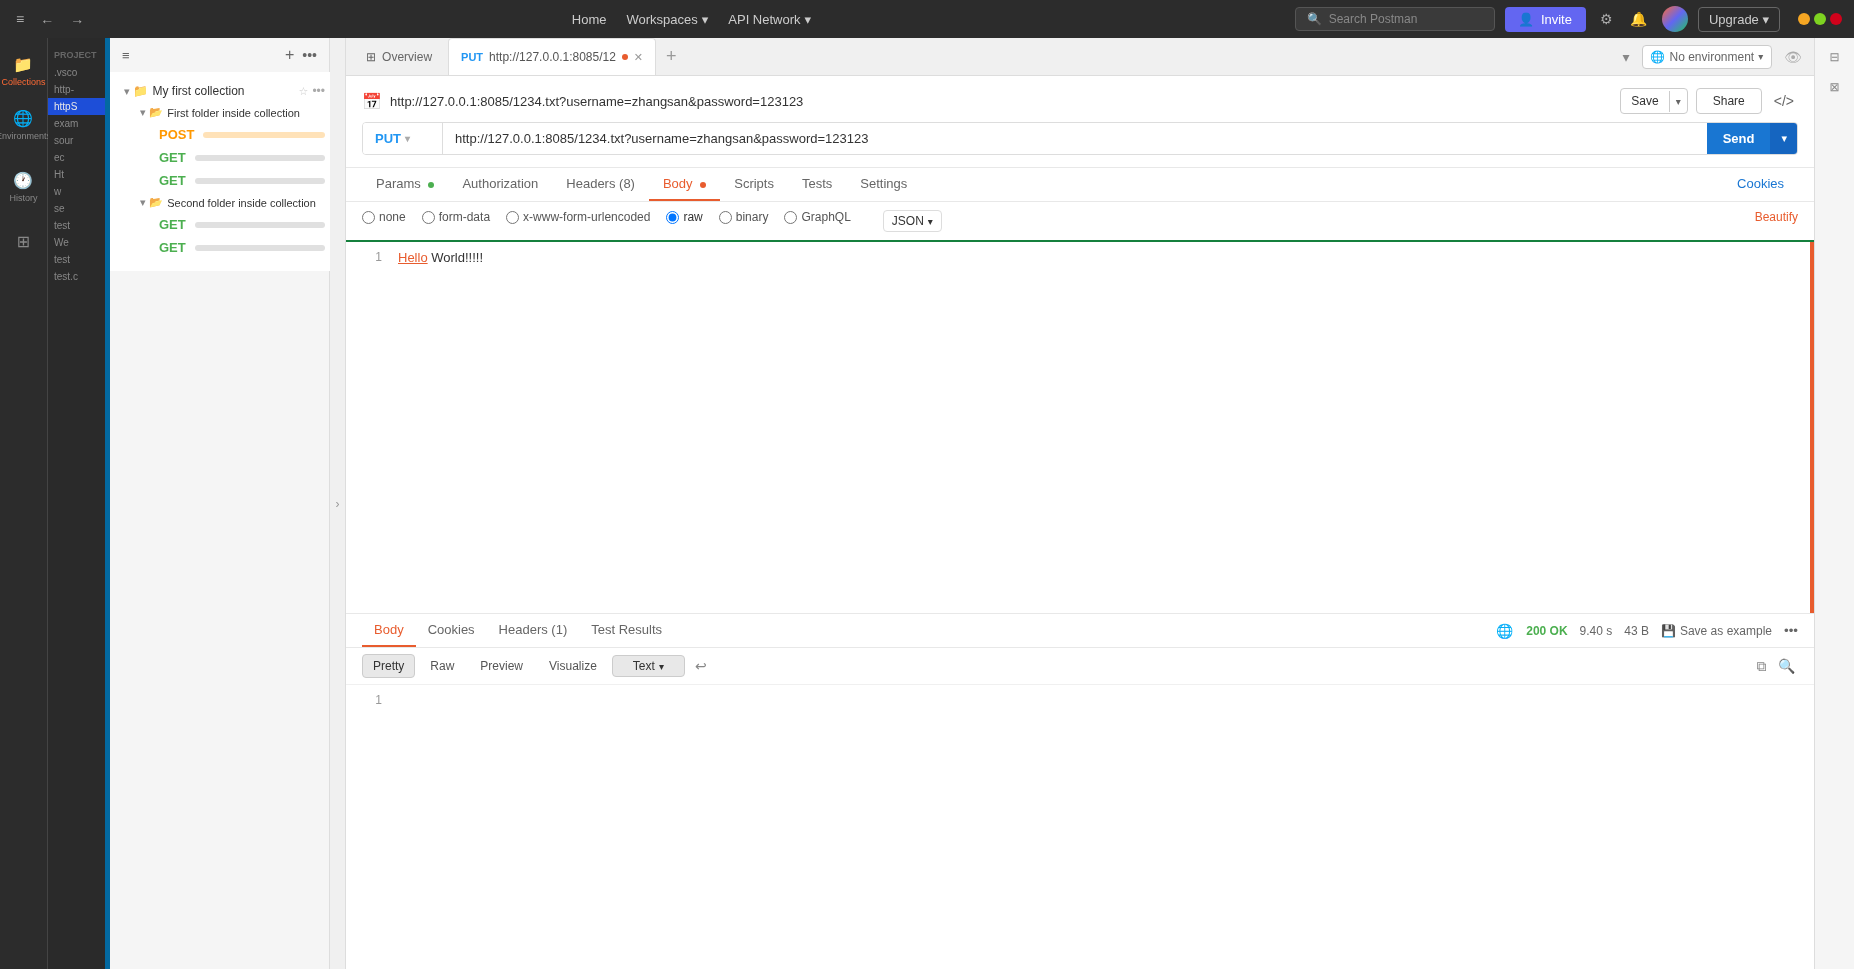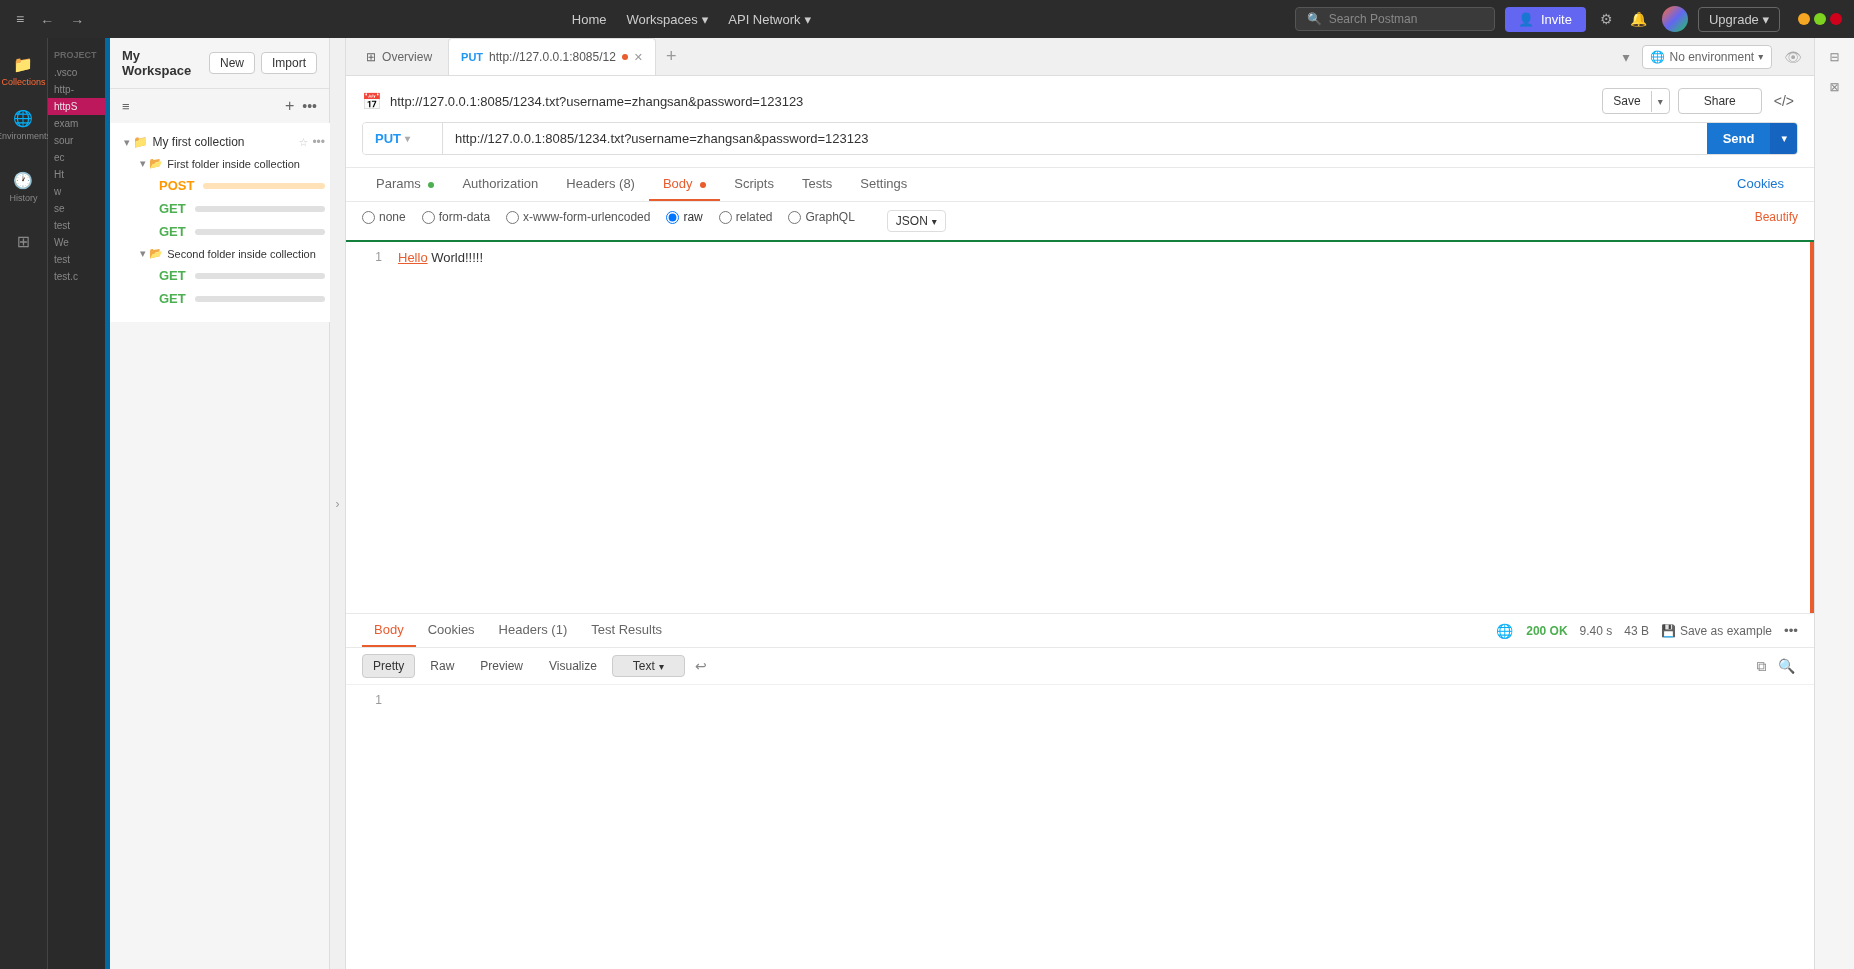--- a/index.html
+++ b/index.html
@@ -109,21 +109,21 @@
     }
     .project-item {
       padding: 3px 6px;
       cursor: pointer;
       font-size: 10px;
       color: #888;
       white-space: nowrap;
       overflow: hidden;
       text-overflow: ellipsis;
     }
-    .project-item.active { color: #e8e8e8; background: #be185d; }
+    .project-item.active { color: #e8e8e8; background: #1d4ed8; }
 
     
     .left-panel {
       width: 220px;
       background: #f5f5f5;
       border-right: 1px solid #ddd;
       display: flex;
       flex-direction: column;
     }
     .left-panel-header {
@@ -306,21 +306,21 @@
       border-radius: 4px;
       overflow: hidden;
       cursor: pointer;
     }
     .save-btn-main { padding: 5px 10px; font-size: 12px; color: #333; background: none; border: none; cursor: pointer; }
     .save-btn-arrow { padding: 5px 6px; font-size: 10px; color: #666; background: none; border: none; border-left: 1px solid #ccc; cursor: pointer; }
     .share-btn {
       background: white;
       border: 1px solid #ccc;
       border-radius: 4px;
-      padding: 5px 25px;
+      padding: 5px 16px;
       font-size: 12px;
       color: #333;
       cursor: pointer;
     }
     .code-btn { background: none; border: none; cursor: pointer; color: #666; font-size: 14px; padding: 4px; }
 
     
     .method-url-row { display: flex; gap: 0; border: 1px solid #ddd; border-radius: 4px; overflow: hidden; }
     .method-select {
       display: flex;
@@ -495,27 +495,20 @@
     <div class="project-item">Ht</div>
     <div class="project-item">w</div>
     <div class="project-item">se</div>
     <div class="project-item">test</div>
     <div class="project-item">We</div>
     <div class="project-item">test</div>
     <div class="project-item">test.c</div>
   </div>
 
   <div class="left-panel">
-    <div class="left-panel-header">
-      <span class="workspace-label">My Workspace</span>
-      <div class="header-btns">
-        <button class="new-btn">New</button>
-        <button class="import-btn">Import</button>
-      </div>
-    </div>
     <div class="left-panel-tools">
       <button class="icon-btn" style="color:#666;font-size:13px;">≡</button>
       <div style="flex:1;"></div>
       <button class="icon-btn" style="color:#666;font-size:16px;">+</button>
       <button class="icon-btn" style="color:#666;font-size:14px;">•••</button>
     </div>
 
     <div class="collection-panel">
       <div class="collection-content">
 
@@ -668,21 +661,21 @@
       <label class="radio-option">
         <input type="radio" name="body-type" style="">
         <span>x-www-form-urlencoded</span>
       </label>
       <label class="radio-option" style="color:#333;font-weight:500;">
         <input type="radio" name="body-type" checked="" style="">
         <span>raw</span>
       </label>
       <label class="radio-option">
         <input type="radio" name="body-type" style="">
-        <span>related</span>
+        <span>binary</span>
       </label>
       <label class="radio-option">
         <input type="radio" name="body-type" style="">
         <span>GraphQL</span>
       </label>
       <div class="json-selector">
         <span>JSON</span>
         <span style="font-size:10px;">▾</span>
       </div>
       <button class="beautify-btn">Beautify</button>

